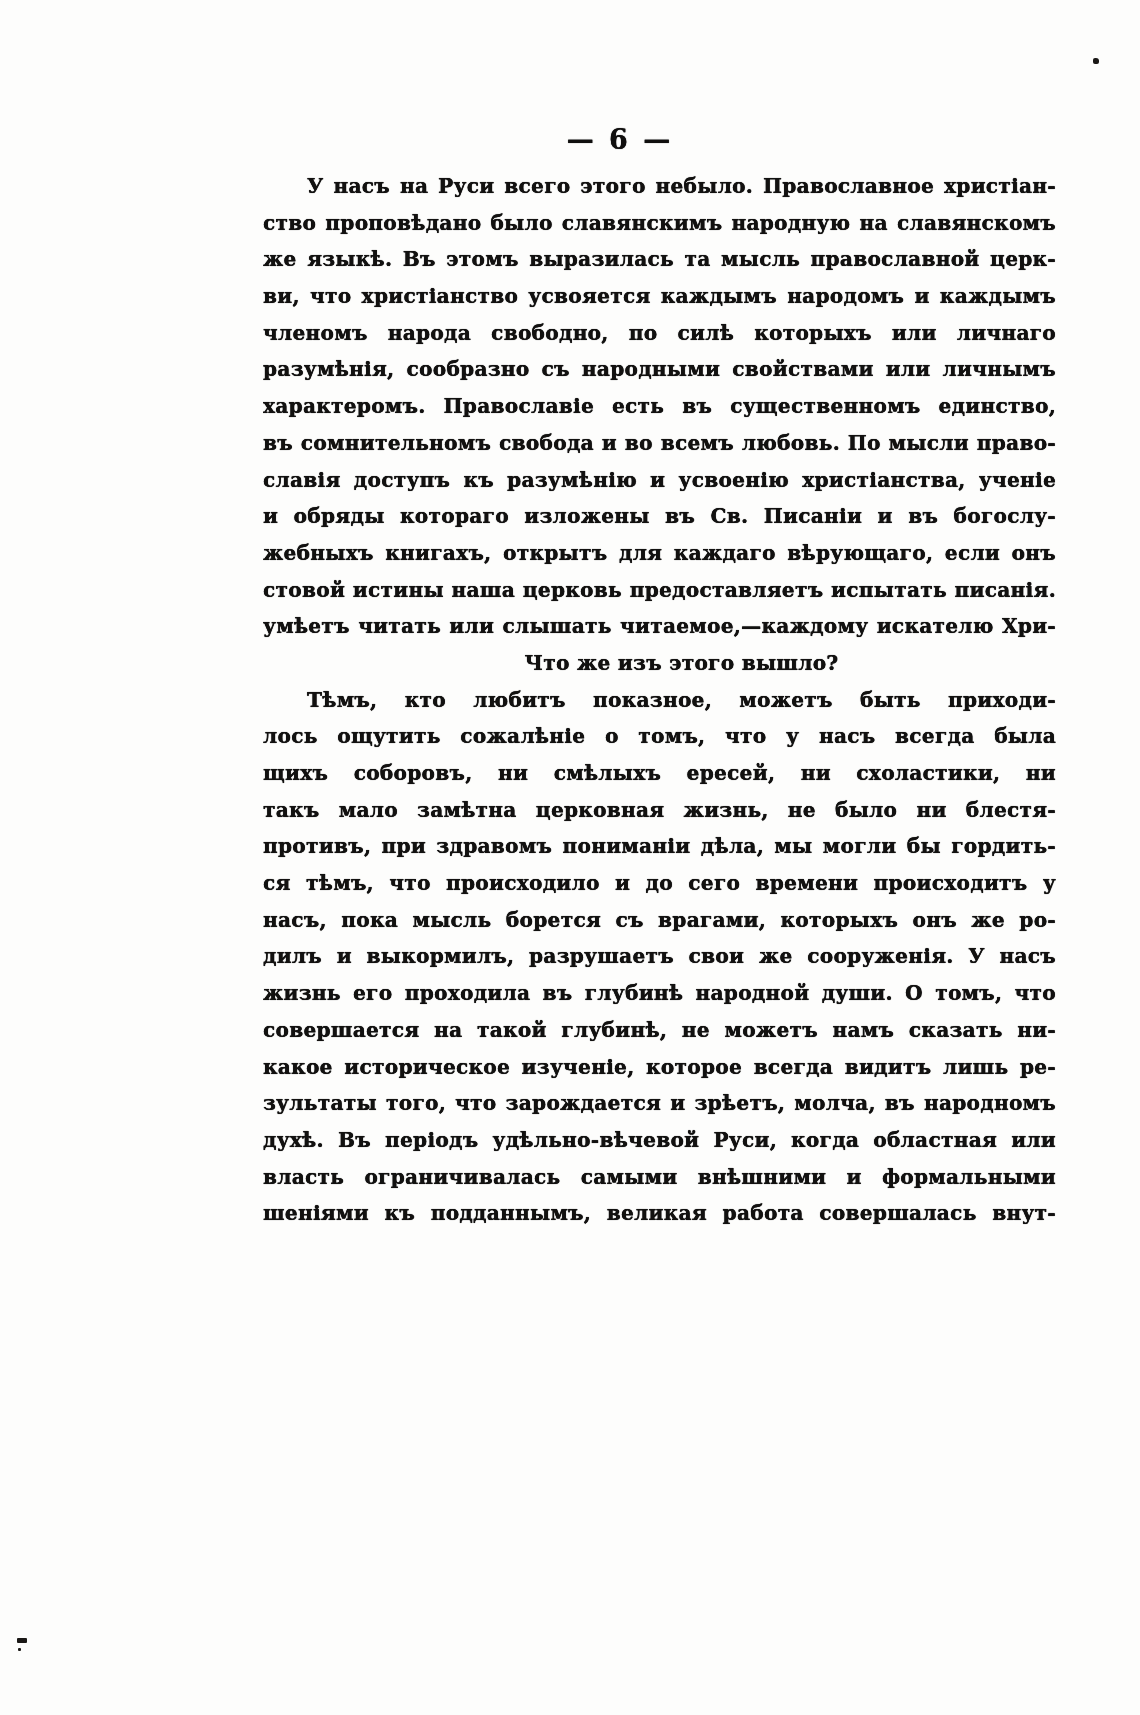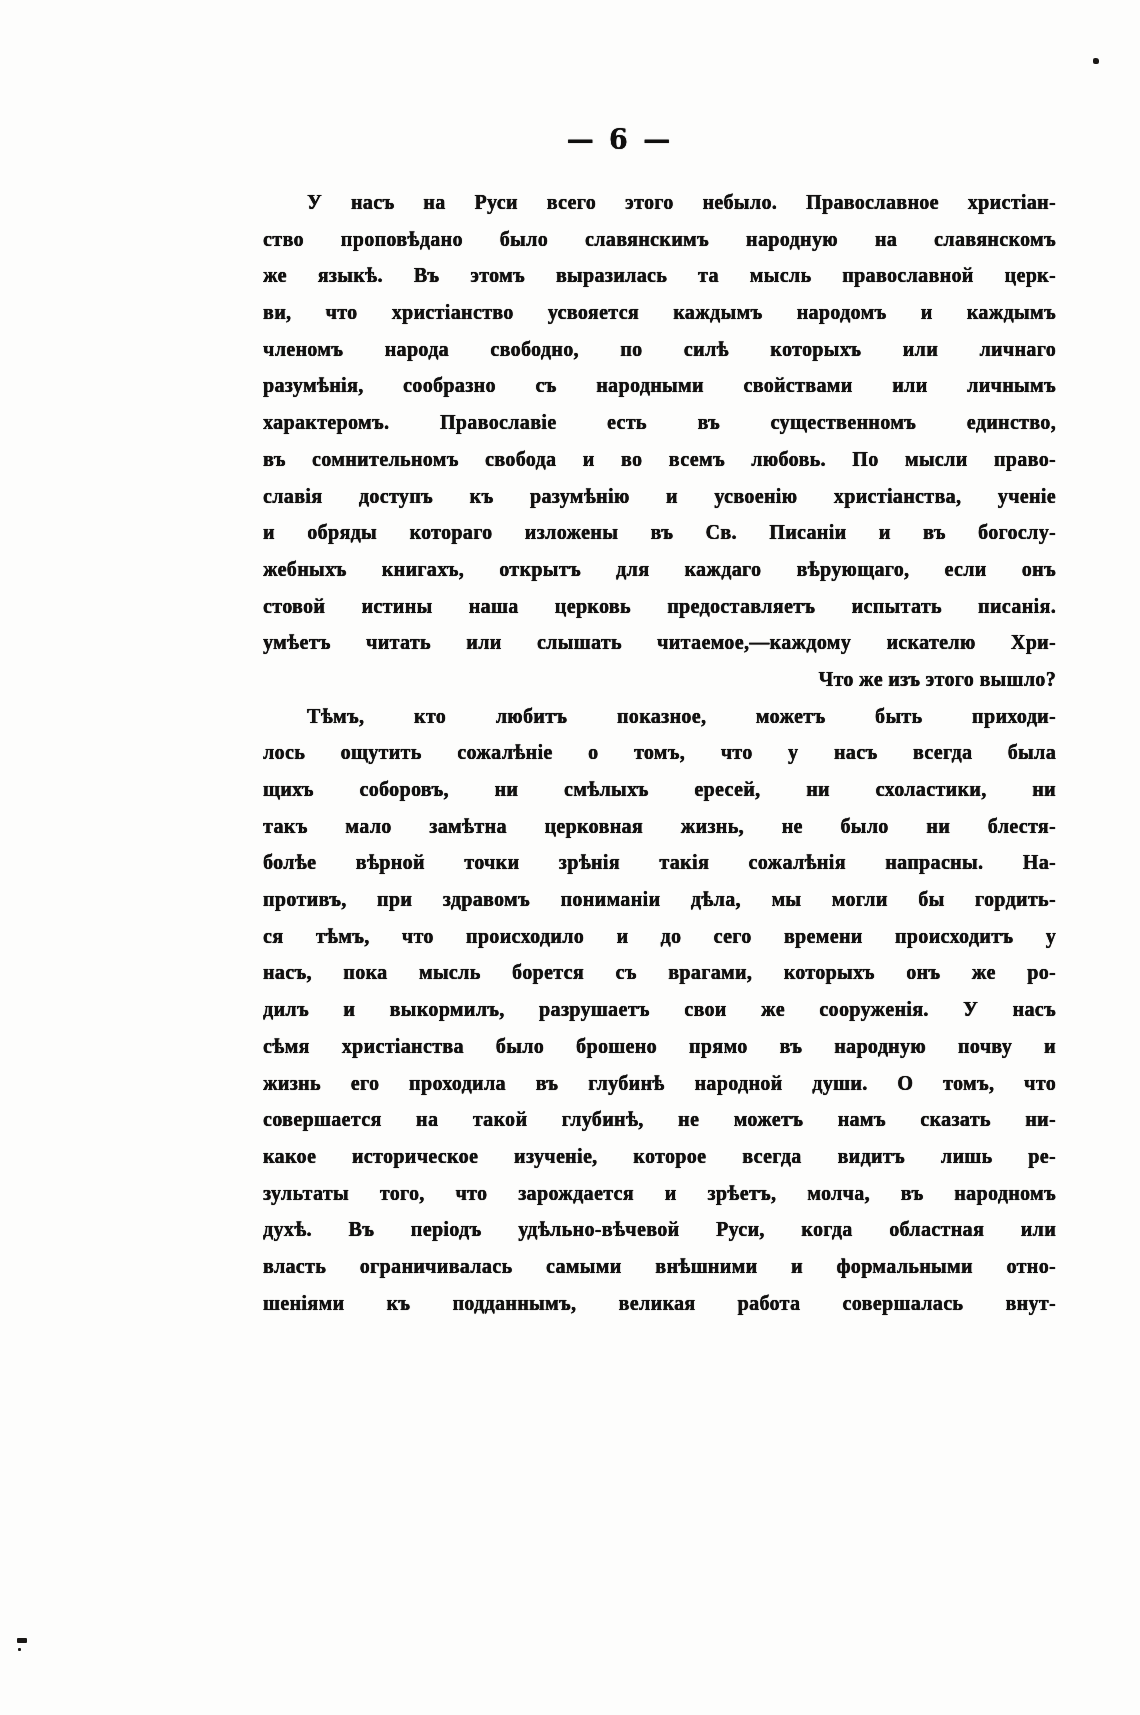--- a/index.html
+++ b/index.html
@@ -26,33 +26,32 @@
     text-align: center;
     font-size: 27px;
     font-weight: 700;
     letter-spacing: 3px;
     color: #100f0e;
     text-shadow: 0 0 0.8px #000;
   }
   .text-block {
     position: absolute;
     left: 263px;
-    top: 184px;
+    top: 168px;
     width: 793px;
-    font-family: Liberation Serif, serif;
   }
   .line {
     height: 36.7px;
     line-height: 36.7px;
     overflow: hidden;
     font-size: 20px;
     font-weight: 700;
     letter-spacing: 0.35px;
     white-space: normal;
-    text-align: right;
+    text-align: center;
     text-shadow: 0 0 0.8px #000, 0.3px 0.3px 0.5px rgba(10,8,6,0.65);
   }
   .line.just {
     text-align: justify;
   }
   .line.just::after {
     content: "";
     display: inline-block;
     width: 100%;
     height: 0;
@@ -87,26 +86,24 @@
       <div class="line just">славія доступъ къ разумѣнію и усвоенію христіанства, ученіе</div>
       <div class="line just">и обряды котораго изложены въ Св. Писаніи и въ богослу-</div>
       <div class="line just">жебныхъ книгахъ, открытъ для каждаго вѣрующаго, если онъ</div>
       <div class="line just">стовой истины наша церковь предоставляетъ испытать писанія.</div>
       <div class="line just">умѣетъ читать или слышать читаемое,—каждому искателю Хри-</div>
       <div class="line indent">Что же изъ этого вышло?</div>
       <div class="line indent just">Тѣмъ, кто любитъ показное, можетъ быть приходи-</div>
       <div class="line just">лось ощутить сожалѣніе о томъ, что у насъ всегда была</div>
       <div class="line just">щихъ соборовъ, ни смѣлыхъ ересей, ни схоластики, ни</div>
       <div class="line just">такъ мало замѣтна церковная жизнь, не было ни блестя-</div>
-      <div class="line just">болѣе вѣрной точки зрѣнія такія сожалѣнія напрасны. На-</div>
       <div class="line just">противъ, при здравомъ пониманіи дѣла, мы могли бы гордить-</div>
       <div class="line just">ся тѣмъ, что происходило и до сего времени происходитъ у</div>
       <div class="line just">насъ, пока мысль борется съ врагами, которыхъ онъ же ро-</div>
       <div class="line just">дилъ и выкормилъ, разрушаетъ свои же сооруженія. У насъ</div>
-      <div class="line just">сѣмя христіанства было брошено прямо въ народную почву и</div>
       <div class="line just">жизнь его проходила въ глубинѣ народной души. О томъ, что</div>
       <div class="line just">совершается на такой глубинѣ, не можетъ намъ сказать ни-</div>
       <div class="line just">какое историческое изученіе, которое всегда видитъ лишь ре-</div>
       <div class="line just">зультаты того, что зарождается и зрѣетъ, молча, въ народномъ</div>
       <div class="line just">духѣ. Въ періодъ удѣльно-вѣчевой Руси, когда областная или</div>
       <div class="line just">власть ограничивалась самыми внѣшними и формальными отно-</div>
       <div class="line just">шеніями къ подданнымъ, великая работа совершалась внут-</div>
     </div>
 
   <div class="speck s1"></div>

